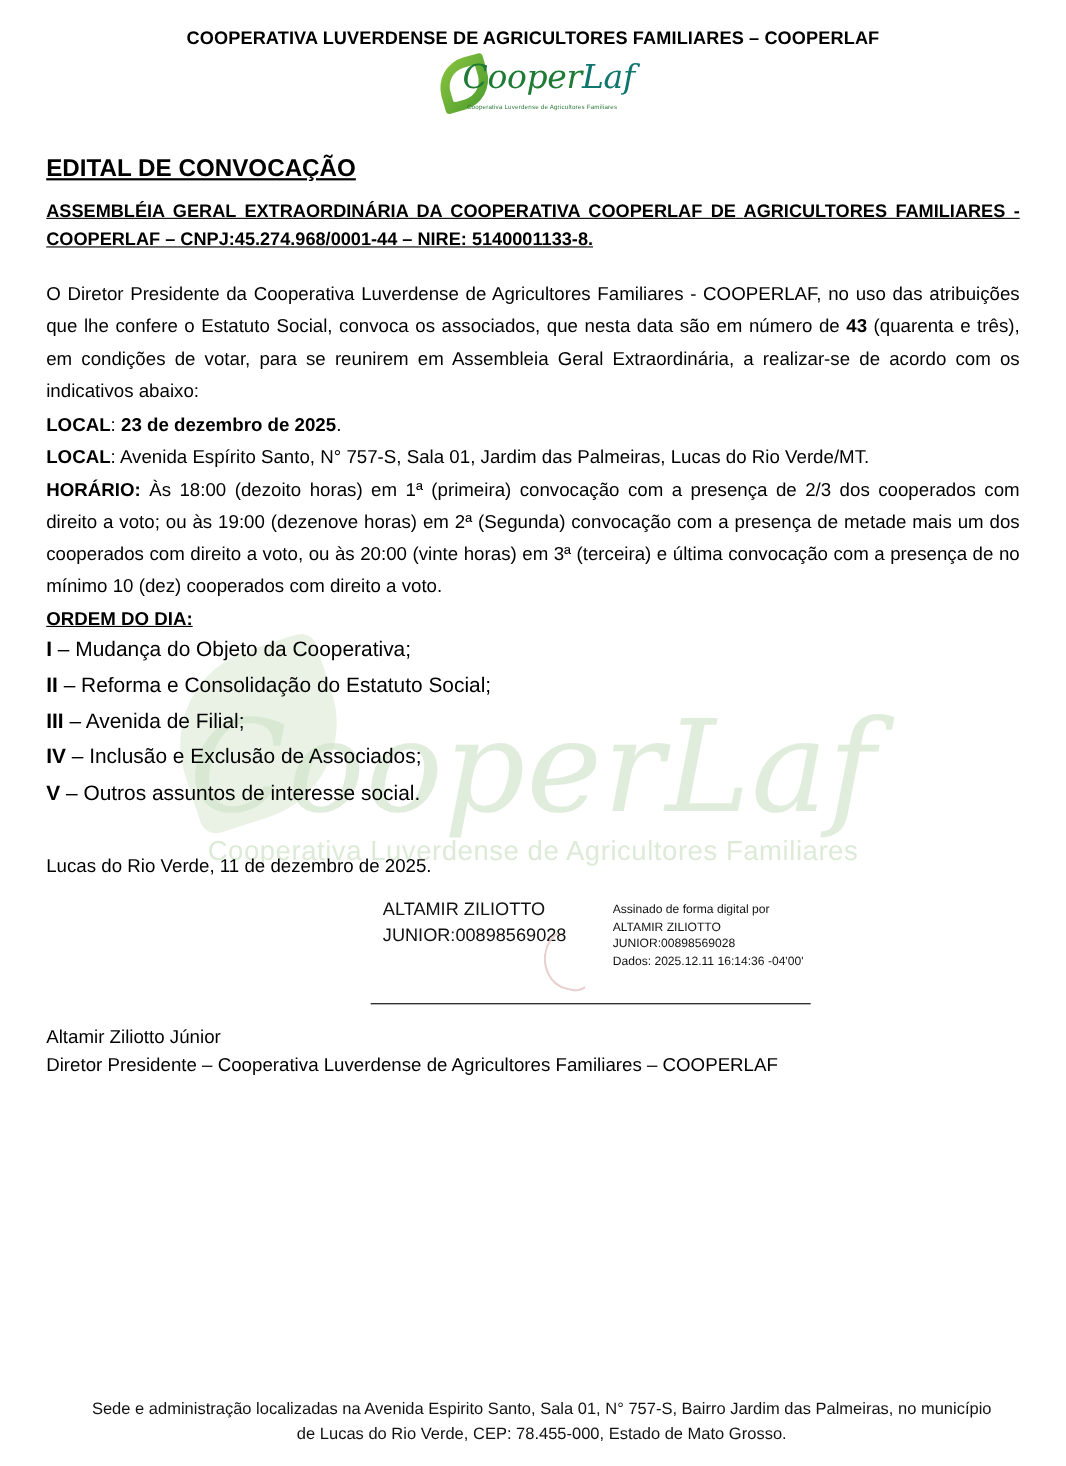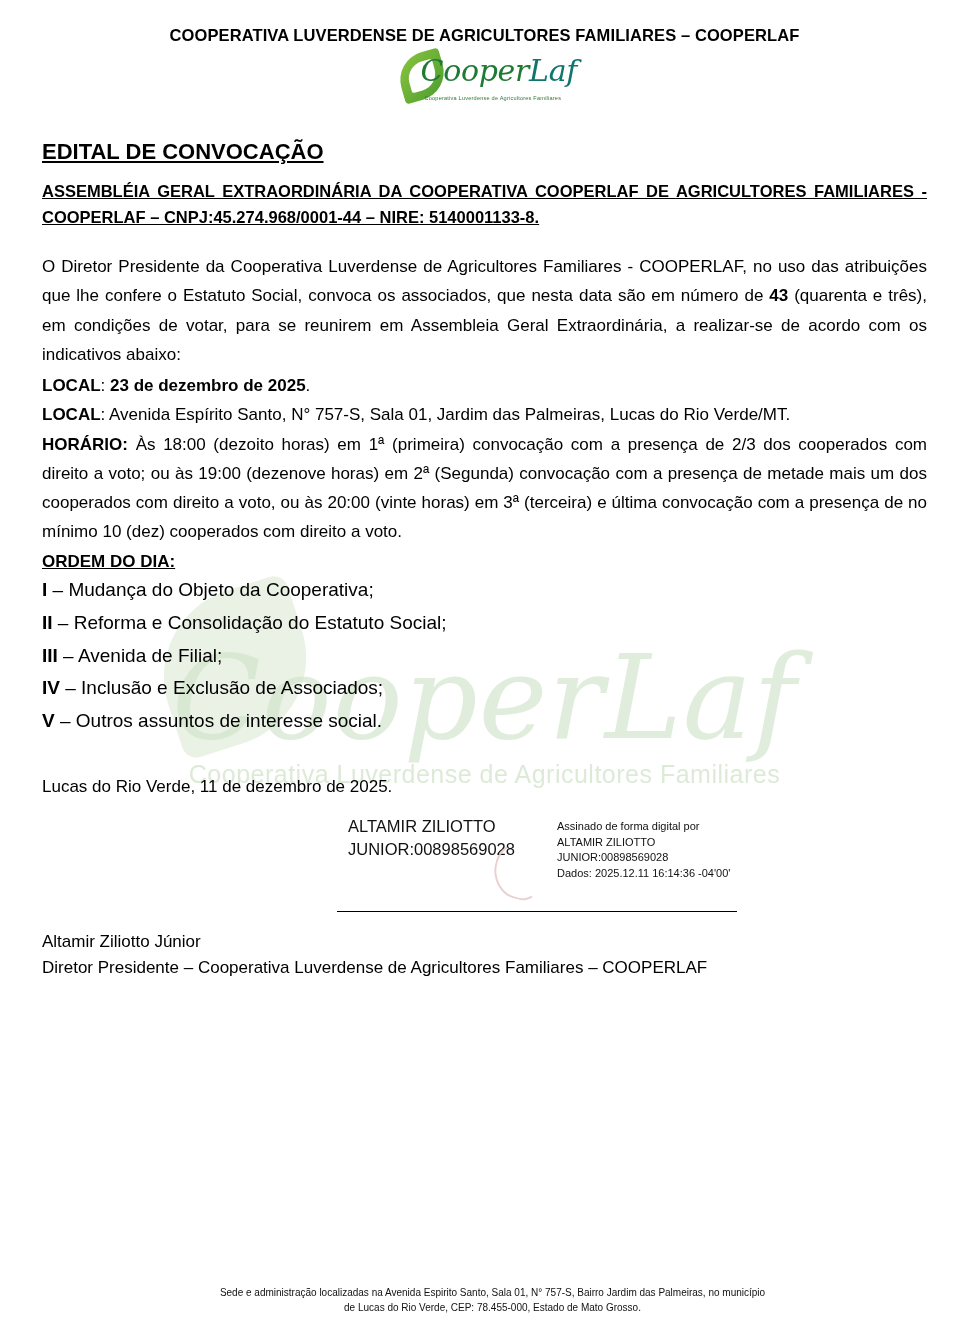--- a/index.html
+++ b/index.html
@@ -232,21 +232,21 @@
   }
   .sig-caption .line2 { display: block; }
 
   
   .footer {
     position: absolute;
     left: 58px;
     right: 42px;
     bottom: 18px;
     text-align: center;
-    font-size: 10px;
+    font-size: 15px;
     line-height: 1.5;
     color: #111;
     z-index: 2;
   }
 </style>
 </head>
 <body>
 
 <div class="page">
 

